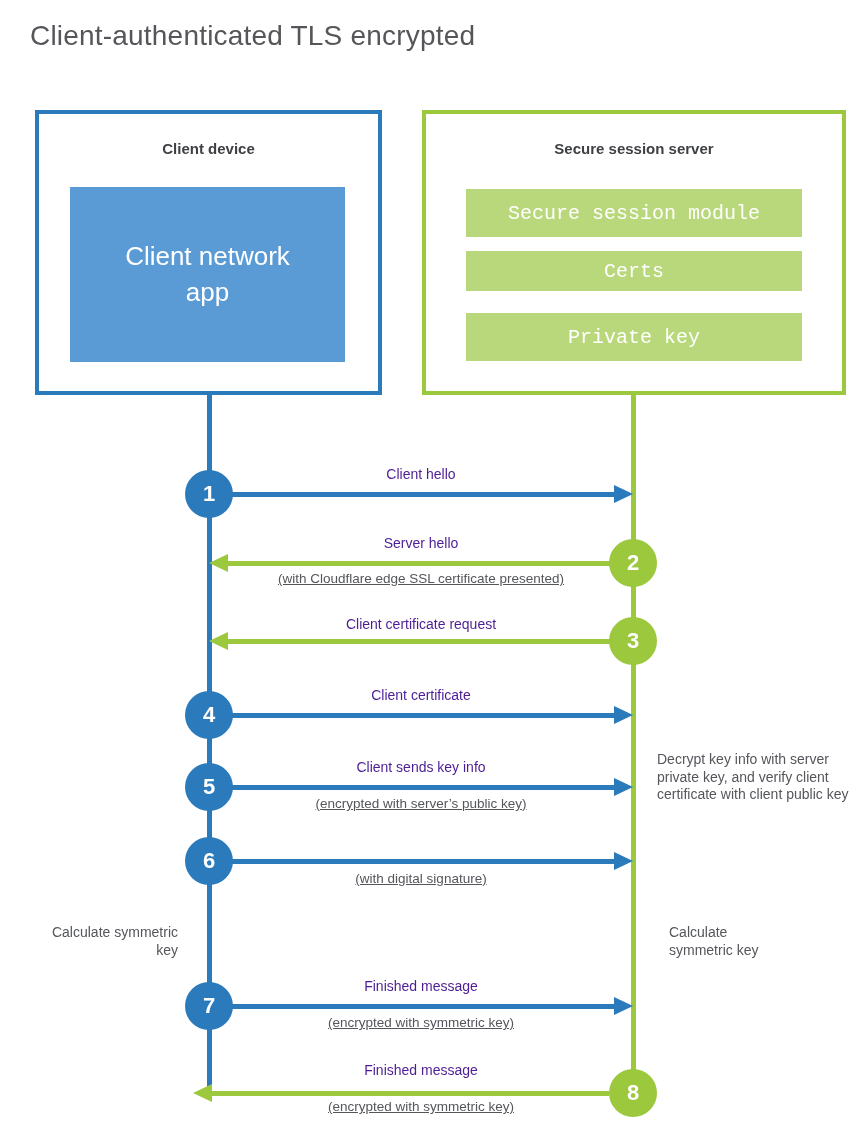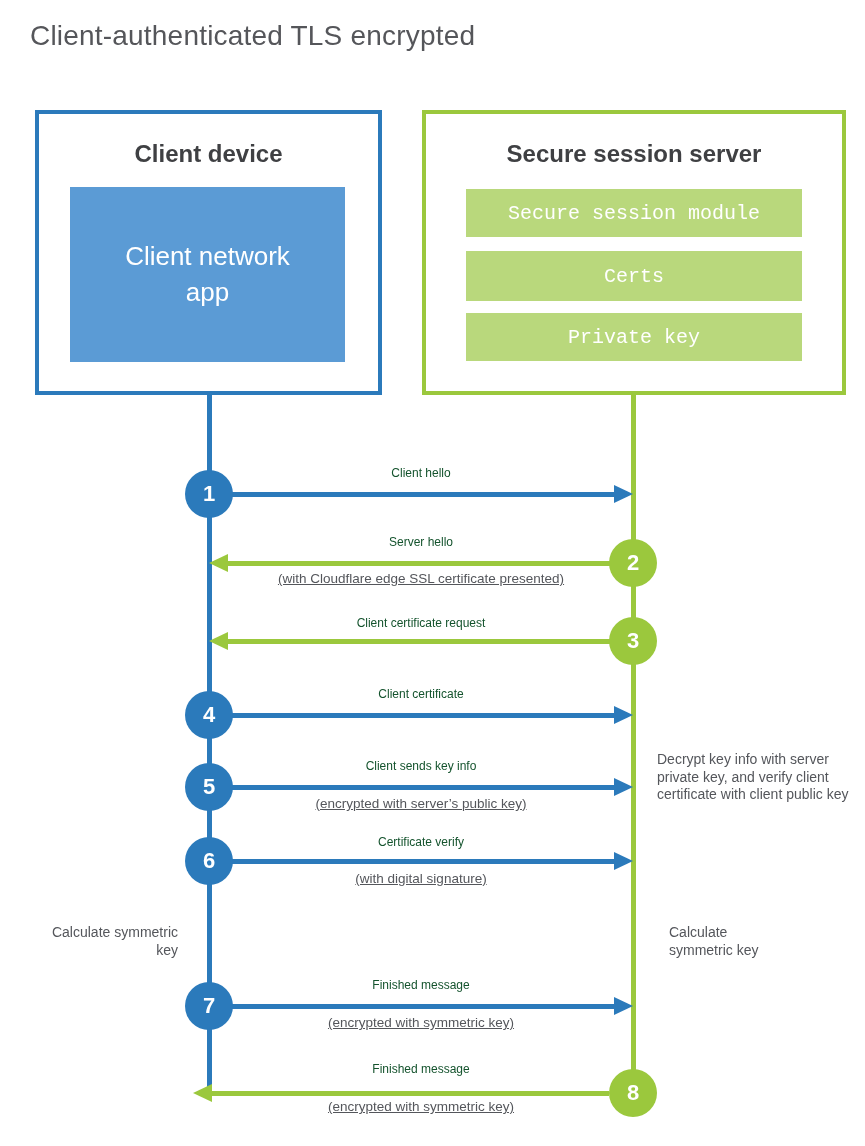--- a/index.html
+++ b/index.html
@@ -5,36 +5,36 @@
   html,body{margin:0;padding:0;background:#ffffff;}
   .canvas{
     position:relative;width:865px;height:1146px;background:#ffffff;overflow:hidden;
     font-family:"Liberation Sans","DejaVu Sans",sans-serif;color:#54565b;
   }
   .abs{position:absolute;}
   .page-title{font-size:28px;font-weight:300;color:#55565a;letter-spacing:.2px;}
   .entity-box{box-sizing:border-box;background:#ffffff;}
   .entity-box.blue{border:4px solid #2b7abb;}
   .entity-box.green{border:4px solid #9bc83d;}
-  .entity-title{font-size:24px;font-weight:bold;color:#3f4043;text-align:center;width:100%;}
+  .entity-title{font-size:15px;font-weight:bold;color:#3f4043;text-align:center;width:100%;}
   .fill-box{background:#5b9bd5;color:#ffffff;display:flex;align-items:center;justify-content:center;text-align:center;font-size:26px;line-height:1.35;}
   .bar{background:#b9d87c;color:#ffffff;display:flex;align-items:center;justify-content:center;font-size:20px;font-family:Liberation Mono, monospace;}
   .vline{width:5px;}
   .vline.blue{background:#2b7abb;}
   .vline.green{background:#9bc83d;}
   .hline{height:5px;}
   .hline.blue{background:#2b7abb;}
   .hline.green{background:#9bc83d;}
   .head{width:0;height:0;border-top:9px solid transparent;border-bottom:9px solid transparent;}
   .head.right{border-left:19px solid #2b7abb;}
   .head.left{border-right:19px solid #9bc83d;}
   .circle{width:48px;height:48px;border-radius:50%;color:#ffffff;font-weight:bold;font-size:22px;display:flex;align-items:center;justify-content:center;z-index:5;}
   .circle.blue{background:#2b7abb;}
   .circle.green{background:#9bc83d;}
-  .msg-label{left:221px;width:400px;text-align:center;font-size:12px;color:#14532d;}
+  .msg-label{left:221px;width:400px;text-align:center;font-size:14px;color:#4c1d95;}
   .msg-sub{left:221px;width:400px;text-align:center;font-size:13.5px;color:#54565b;text-decoration:underline;}
   .side-note{font-size:14px;line-height:17.5px;color:#54565b;}
 </style>
 </head>
 <body>
 
 <div class="canvas">
 
   <div class="abs page-title" style="left:30px;top:20px;">Client-authenticated TLS encrypted</div>
 
@@ -44,21 +44,21 @@
   <div class="abs fill-box" style="left:70px;top:187px;width:275px;height:175px;">
     <span style="display:inline-block;max-width:175px;">Client network app</span>
   </div>
 
   <div class="abs entity-box green" style="left:422px;top:110px;width:424px;height:285px;">
     <div class="abs entity-title" style="top:26px;left:0;text-align:center;">Secure session server</div>
   </div>
   <div class="abs bar" style="left:466px;top:189px;width:336px;height:48px;">
     <span>Secure session module</span>
   </div>
-  <div class="abs bar" style="left:466px;top:251px;width:336px;height:50px;">
+  <div class="abs bar" style="left:466px;top:251px;width:336px;height:40px;">
     <span>Certs</span>
   </div>
   <div class="abs bar" style="left:466px;top:313px;width:336px;height:48px;">
     <span>Private key</span>
   </div>
 
   <div class="abs vline blue" style="left:207px;top:393px;height:699px;"></div>
   <div class="abs vline green" style="left:631px;top:393px;height:700px;"></div>
 
   <div class="abs msg-label" style="top:466px;">Client hello</div>
@@ -93,21 +93,20 @@
   <div class="abs msg-label" style="top:759px;">Client sends key info</div>
   <div class="abs hline blue" style="left:230px;top:785px;width:386px;"></div>
   <div class="abs head right" style="left:614px;top:778px;"></div>
   <div class="abs msg-sub" style="top:796px;">(encrypted with server’s public key)</div>
   <div class="abs circle blue" style="left:185px;top:763px;">
       <span>5</span>
     </div>
 
   <div class="abs side-note" style="left:657px;top:751px;width:195px;text-align:left;">Decrypt key info with server private key, and verify client certificate with client public key</div>
 
-  <div class="abs msg-label" style="top:835px;">Certificate verify</div>
   <div class="abs hline blue" style="left:230px;top:859px;width:386px;"></div>
   <div class="abs head right" style="left:614px;top:852px;"></div>
   <div class="abs msg-sub" style="top:871px;">(with digital signature)</div>
   <div class="abs circle blue" style="left:185px;top:837px;">
       <span>6</span>
     </div>
 
   <div class="abs side-note" style="left:38px;top:924px;width:140px;text-align:right;">Calculate symmetric key</div>
   <div class="abs side-note" style="left:669px;top:924px;width:110px;text-align:left;">Calculate symmetric key</div>
 

